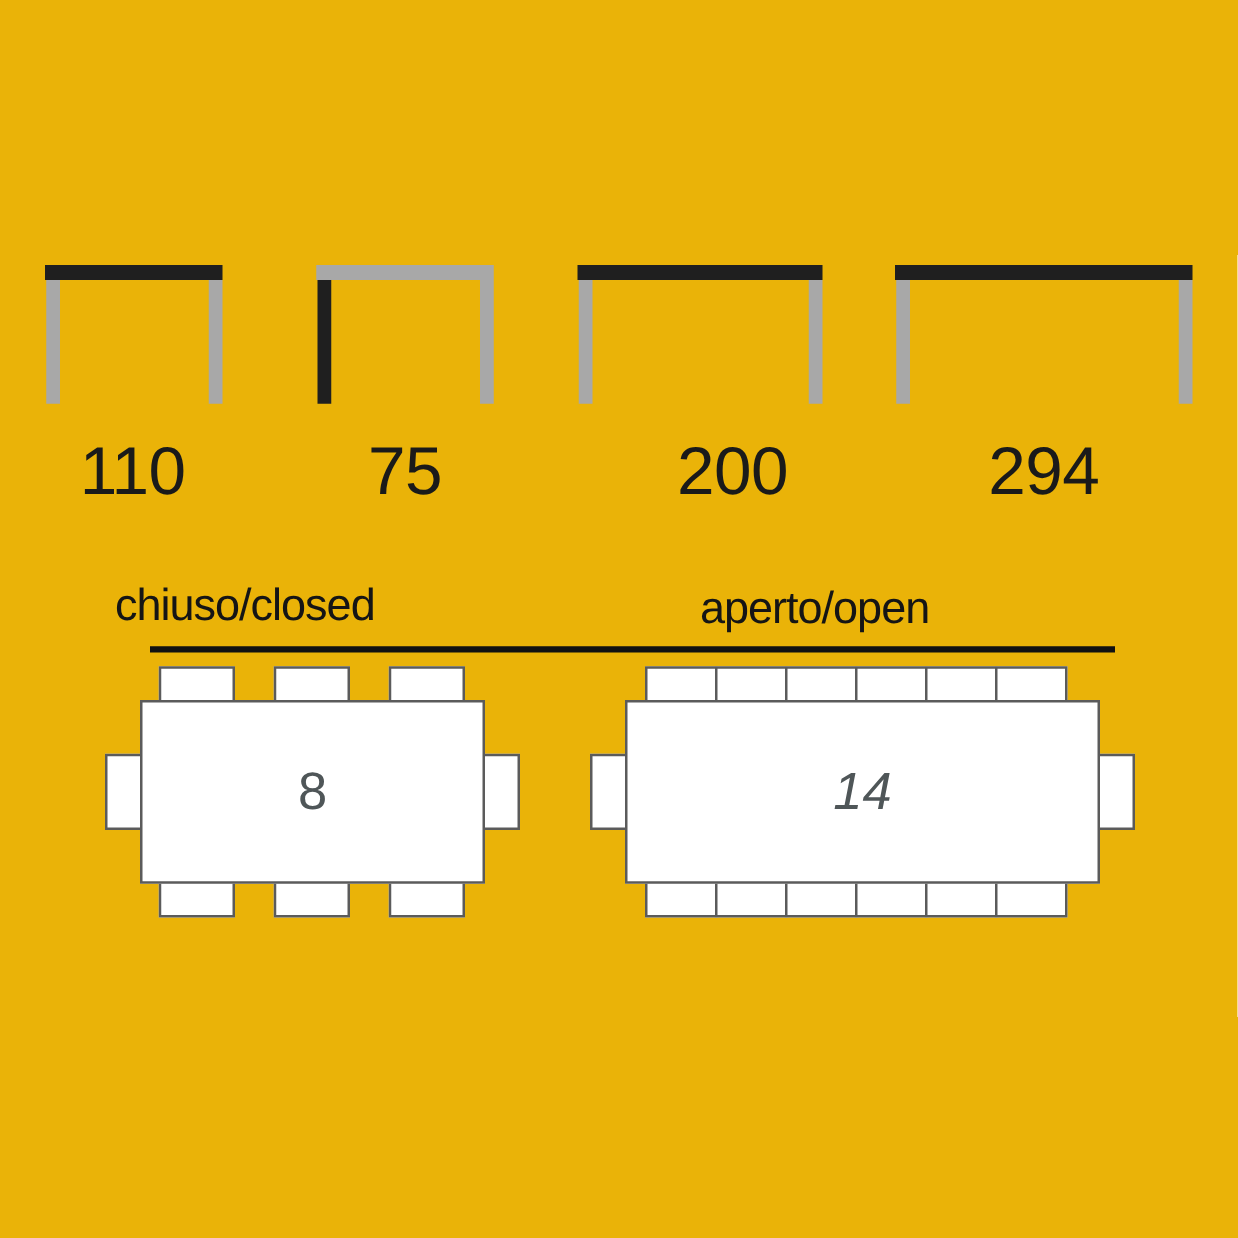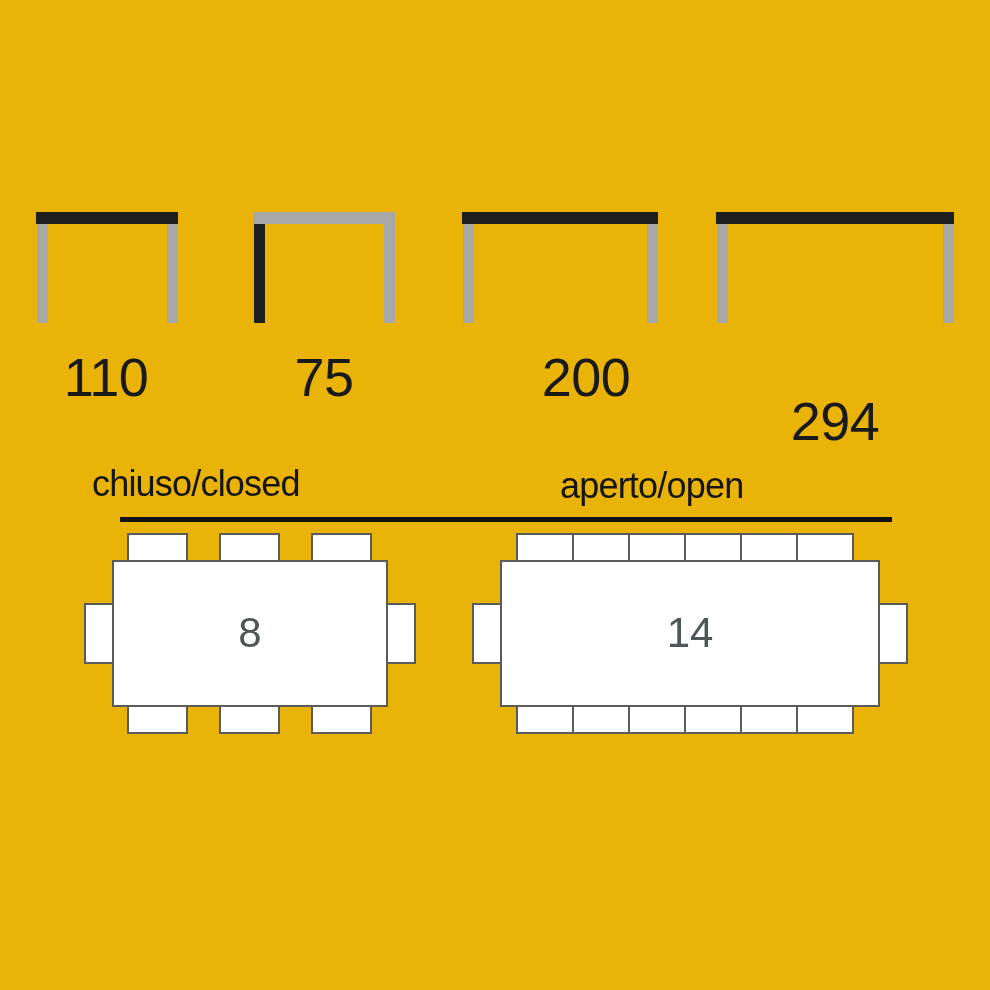--- a/index.html
+++ b/index.html
@@ -120,21 +120,21 @@
       <div class="dim-top" style="left:462px; top:212px; width:196px; background:#1f1f1f;"></div>
       <div class="dim-leg left" style="left:463px; top:224px; background:#a8a8a8;"></div>
       <div class="dim-leg" style="left:647px; top:224px; background:#a8a8a8;"></div>
       <div class="dim-label" style="left:496px; top:350px; width:180px;">200</div>
     </div>
 
     <div>
       <div class="dim-top" style="left:716px; top:212px; width:238px; background:#1f1f1f;"></div>
       <div class="dim-leg left" style="left:717px; top:224px; background:#a8a8a8;"></div>
       <div class="dim-leg" style="left:943px; top:224px; background:#a8a8a8;"></div>
-      <div class="dim-label" style="left:745px; top:350px; width:180px;margin-top:44px;">294</div>
+      <div class="dim-label" style="left:745px; top:350px; width:180px;">294</div>
     </div>
   </div>
 
   <div class="caption" style="left:92px; top:466px;">chiuso/closed</div>
 
   <div class="caption" style="left:560px; top:468px;">aperto/open</div>
 
   <div class="rule" style="left:120px; top:517px; width:772px;"></div>
 
   <div class="plan">
@@ -169,16 +169,16 @@
     <div class="chair" style="left:628px; top:698px; width:58px; height:36px;"></div>
     <div class="chair" style="left:684px; top:698px; width:58px; height:36px;"></div>
     <div class="chair" style="left:740px; top:698px; width:58px; height:36px;"></div>
     <div class="chair" style="left:796px; top:698px; width:58px; height:36px;"></div>
 
     <div class="chair" style="left:472px; top:603px; width:36px; height:61px;"></div>
     <div class="chair" style="left:872px; top:603px; width:36px; height:61px;"></div>
 
     <div class="table-top" style="left:500px; top:560px; width:380px; height:147px;"></div>
 
-    <div class="seat-count" style="left:500px; top:612px; width:380px;">14</div>
+    <div class="seat-count" style="left:500px; top:612px; width:380px;font-style:italic;">14</div>
   </div>
 
 </div>
 
 </body></html>

